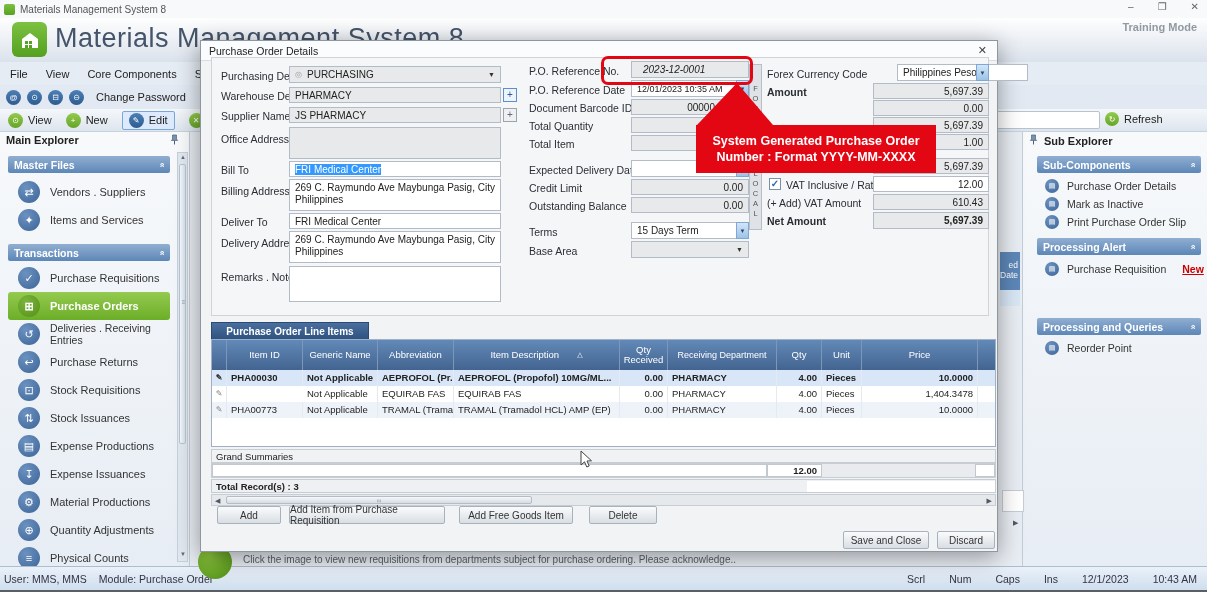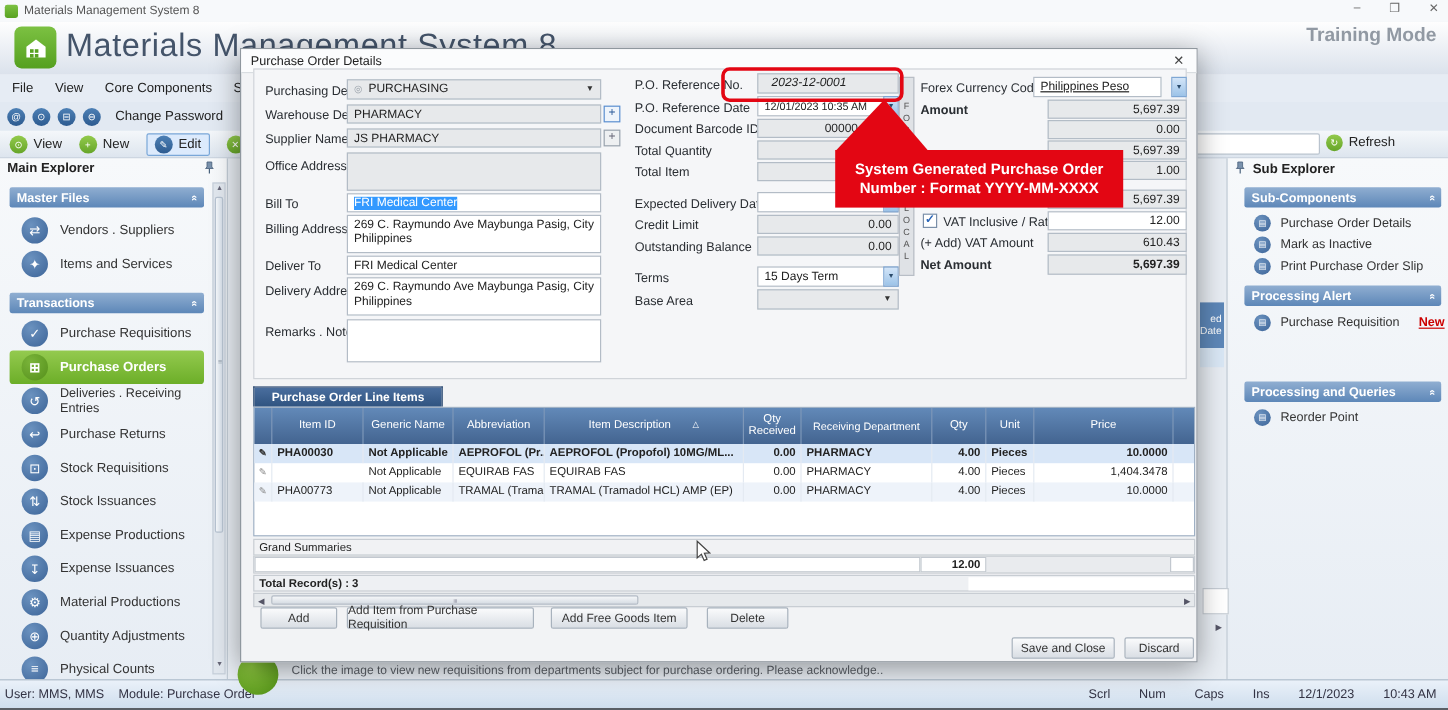--- a/index.html
+++ b/index.html
@@ -11,21 +11,21 @@
   }
   .abs { position:absolute; }
   
   .titlebar { left:0; top:0; width:1207px; height:18px; background:#f7f9fb; display:flex; align-items:center; }
   .titlebar .appico { width:11px; height:11px; margin:0 5px 0 4px; background:linear-gradient(#7cc142,#58a221); border-radius:2px; }
   .titlebar .ttl { font-size:10px; color:#555; }
   .winbtns { position:absolute; right:8px; top:1px; display:flex; gap:24px; color:#666; font-size:10px; }
   .header { left:0; top:18px; width:1207px; height:44px; background:linear-gradient(#fefefe,#dbe2ec); }
   .biglogo { left:12px; top:22px; width:35px; height:35px; border-radius:6px; background:linear-gradient(#7cc142,#55a01f); display:flex; align-items:center; justify-content:center; }
   .bigtitle { left:55px; top:23px; font-size:27px; color:#44546a; letter-spacing:0.5px; white-space:nowrap; }
-  .trainmode { right:10px; top:21px; font-weight:bold; font-size:16px; color:#9199a3; }
+  .trainmode { right:10px; top:21px; font-weight:bold; font-size:11px; color:#9199a3; }
   .menubar { left:0; top:62px; width:1207px; height:23px; background:#e6ecf4; display:flex; align-items:center; gap:18px; padding-left:10px; font-size:11px; color:#222; }
   .toolbar1 { left:0; top:85px; width:1207px; height:24px; background:#e2e9f2; display:flex; align-items:center; gap:6px; padding-left:6px; }
   .bluecirc { width:15px; height:15px; border-radius:50%; background:linear-gradient(#4d80b5,#2d5b90); color:#fff; font-size:8px; display:flex; align-items:center; justify-content:center; }
   .greencirc { width:15px; height:15px; border-radius:50%; background:linear-gradient(#93ca4c,#66a529); color:#fff; font-size:8px; display:flex; align-items:center; justify-content:center; }
   .toolbar2 { left:0; top:109px; width:1207px; height:23px; background:linear-gradient(#f4f7fa,#dde5ee); border-bottom:1px solid #c7d1dc; display:flex; align-items:center; gap:14px; padding-left:8px; }
   .tbitem { display:flex; align-items:center; gap:5px; font-size:11px; }
   .tbitem.selected { background:#dceafc; border:1px solid #7aa7d8; border-radius:2px; padding:1px 6px; }
   .searchbar { left:205px; top:111px; width:895px; height:18px; background:#fff; border:1px solid #b9c3ce; border-radius:2px; }
   .refresh { left:1105px; top:112px; display:flex; align-items:center; gap:5px; font-size:11px; }
   
@@ -398,21 +398,21 @@
   <div class="ddbtn" style="left:535px; top:181px;">▼</div>
 
   <span class="flabel" style="left:328px; top:204px;">Base Area</span>
   <div class="fld" style="left:430px; top:200px; width:118px; height:17px;">
     <span></span>
     <span style="margin-left:auto; font-size:7px; color:#333;">▼</span>
   </div>
 
   <div class="vstrip" style="top:23px; height:90px;">FOREX</div>
   <span class="flabel" style="left:566px; top:27px;">Forex Currency Code</span>
-  <div class="fld white" style="left:660px; top:23px; width:107px; height:17px;text-decoration:underline;">
+  <div class="fld white" style="left:696px; top:23px; width:131px; height:17px;">
     <span>Philippines Peso</span>
   </div>
   <div class="ddbtn" style="left:775px; top:23px;">▼</div>
 
   <span class="flabel boldlbl" style="left:566px; top:45px;">Amount</span>
   <div class="fld num" style="left:672px; top:42px; width:116px; height:16px;">
     <span>5,697.39</span>
   </div>
   <div class="fld num" style="left:672px; top:59px; width:116px; height:16px;">
     <span>0.00</span>

